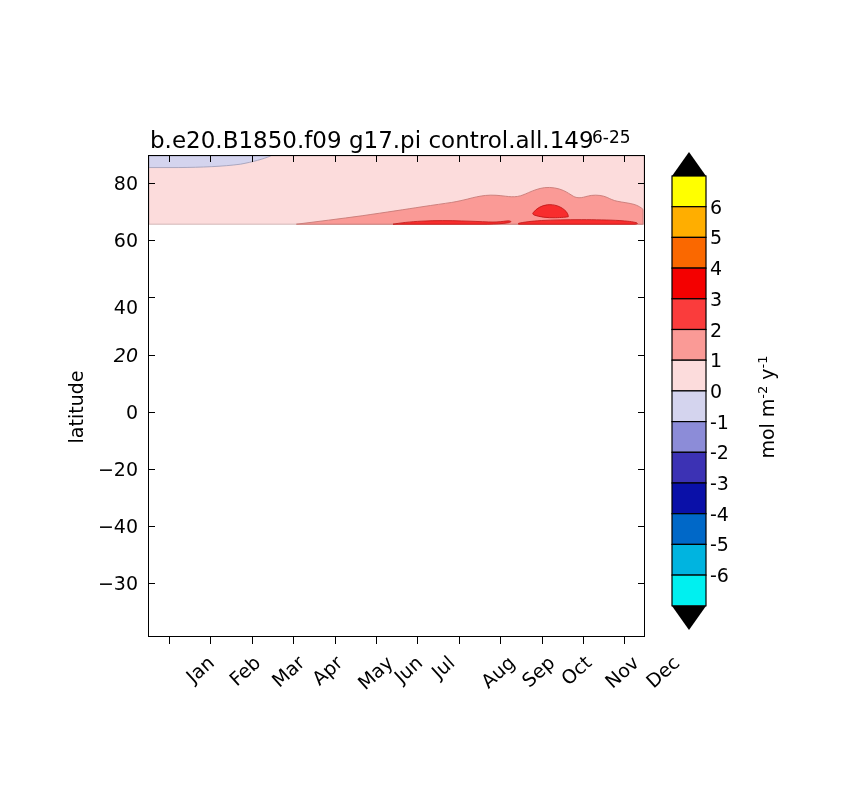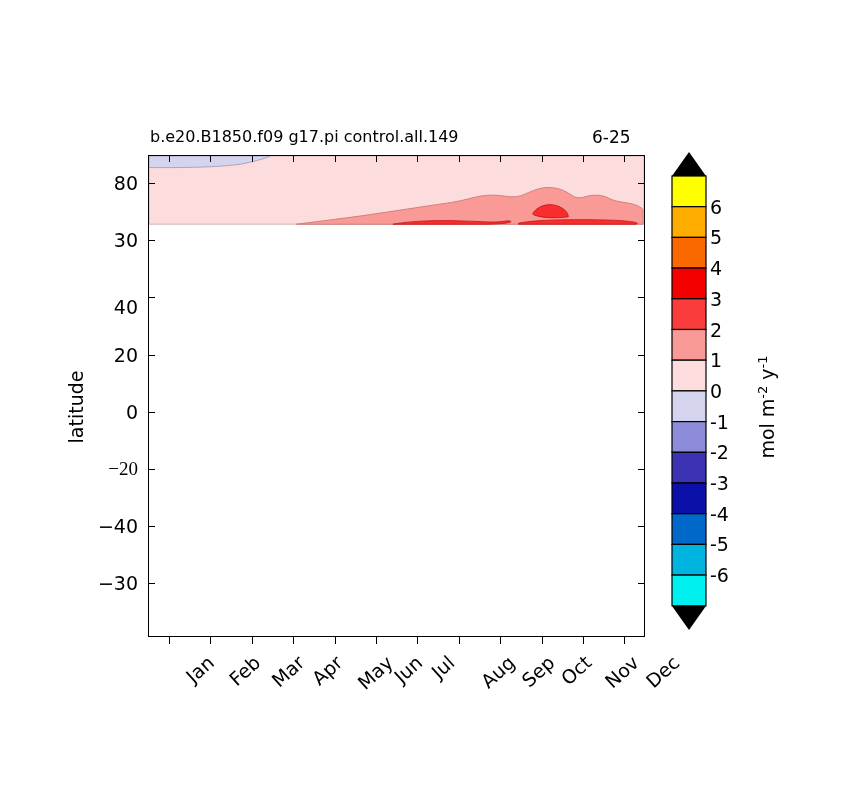--- a/index.html
+++ b/index.html
@@ -40,21 +40,21 @@
     font-size: 16px;
     vertical-align: baseline;
     position: relative;
     top: 4px;
   }
 
   #subtitle-left {
     position: absolute;
     left: 150px;
     top: 127px;
-    font-size: 16px;
+    font-size: 23px;
     white-space: nowrap;
   }
   #subtitle-right {
     position: absolute;
     left: 592px;
     top: 127px;
     font-size: 17px;
     white-space: nowrap;
   }
 
@@ -268,25 +268,25 @@
   <div class="ytick-mark right" style="top:240px;"></div>
   <div class="ytick-mark right" style="top:297px;"></div>
   <div class="ytick-mark right" style="top:355px;"></div>
   <div class="ytick-mark right" style="top:412px;"></div>
   <div class="ytick-mark right" style="top:469px;"></div>
   <div class="ytick-mark right" style="top:526px;"></div>
   <div class="ytick-mark right" style="top:583px;"></div>
 
   <div id="ytick-labels">
     <div class="ytick-label" style="top:28px;">80</div>
-    <div class="ytick-label" style="top:85px;">30</div>
+    <div class="ytick-label" style="top:85px;">60</div>
     <div class="ytick-label" style="top:152px;">40</div>
-    <div class="ytick-label" style="top:200px;">20</div>
+    <div class="ytick-label" style="top:200px;font-style:italic;">20</div>
     <div class="ytick-label" style="top:257px;">0</div>
-    <div class="ytick-label" style="top:314px;font-family:Liberation Serif, serif;">−20</div>
+    <div class="ytick-label" style="top:314px;">−20</div>
     <div class="ytick-label" style="top:371px;">−40</div>
     <div class="ytick-label" style="top:428px;">−30</div>
   </div>
 
   <div id="ylabel">latitude</div>
 
   <div class="xtick-mark" style="left:169px;"></div>
   <div class="xtick-mark" style="left:210px;"></div>
   <div class="xtick-mark" style="left:252px;"></div>
   <div class="xtick-mark" style="left:293px;"></div>

